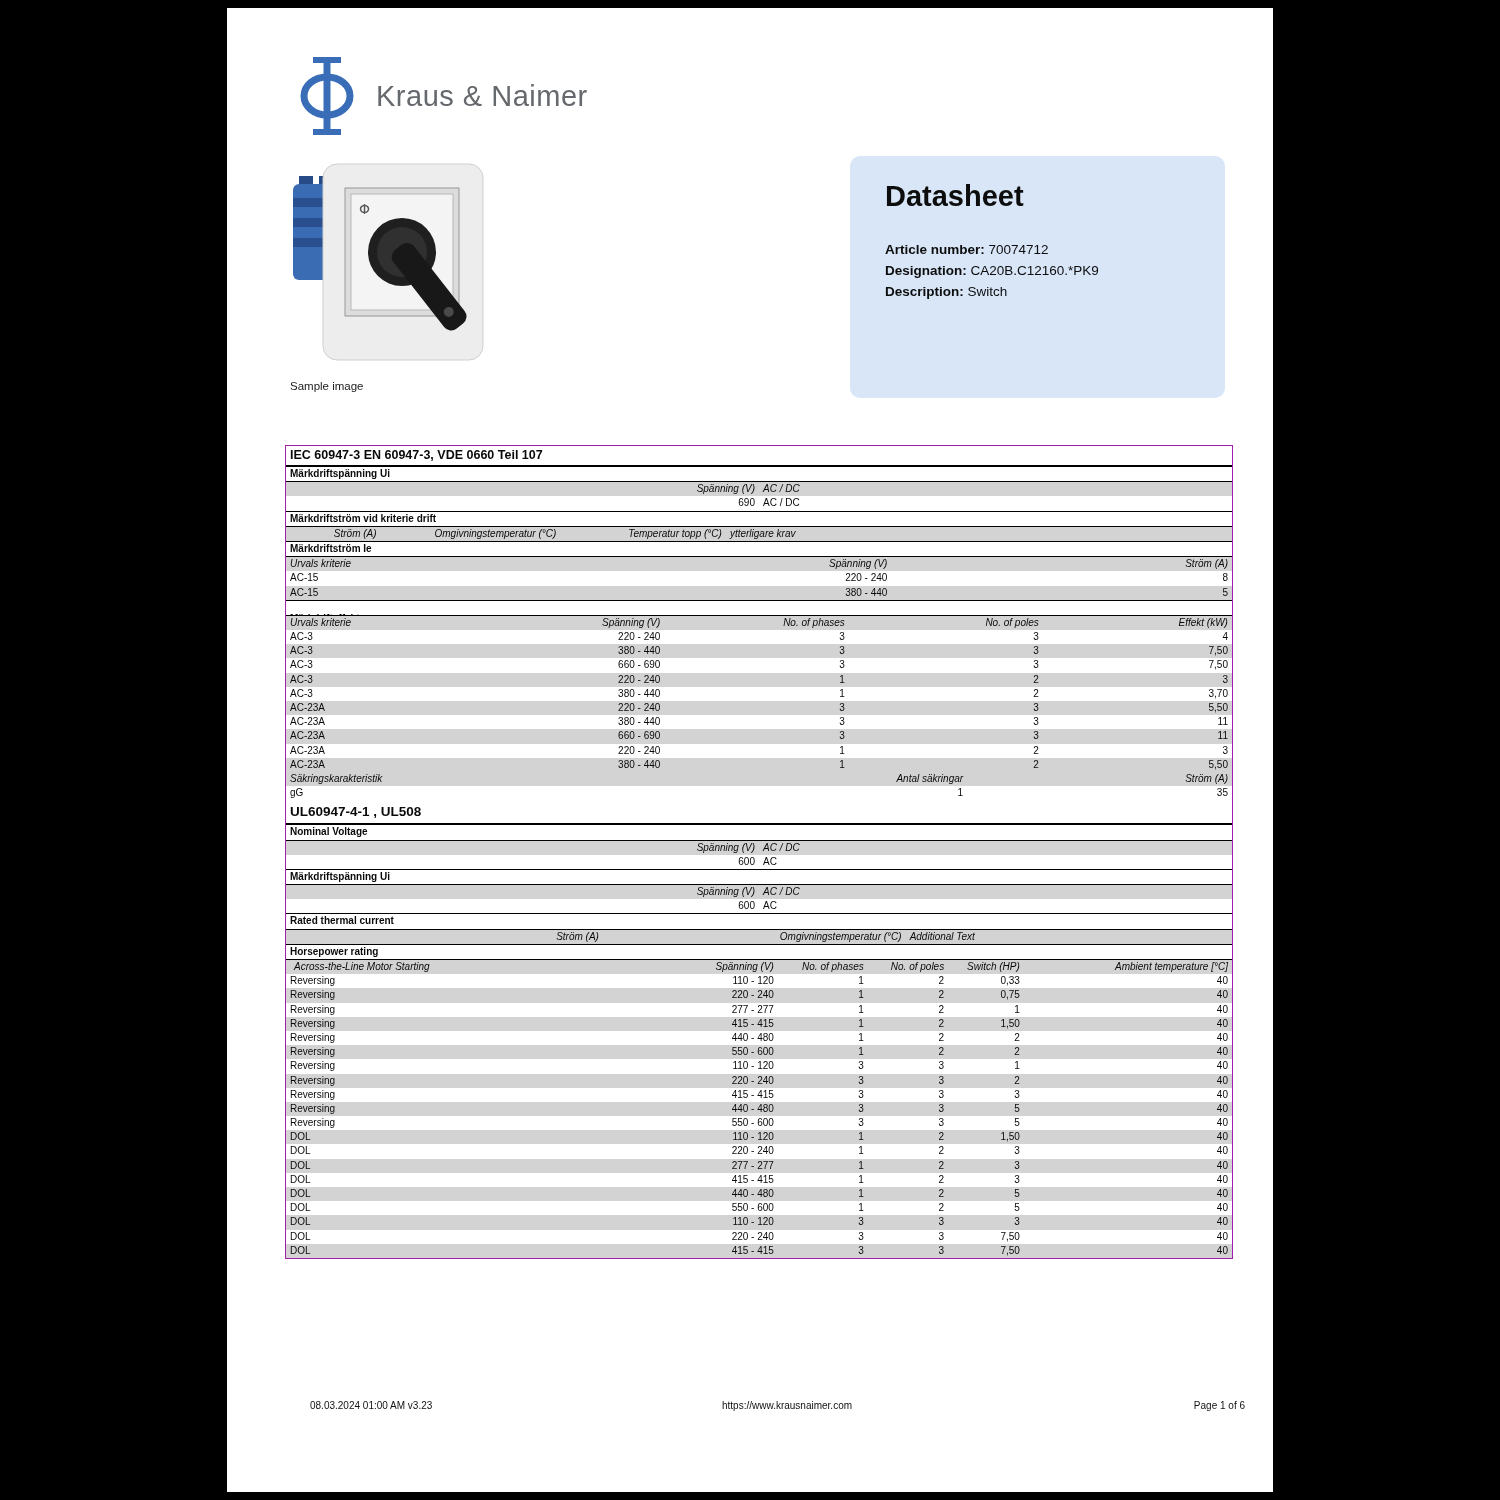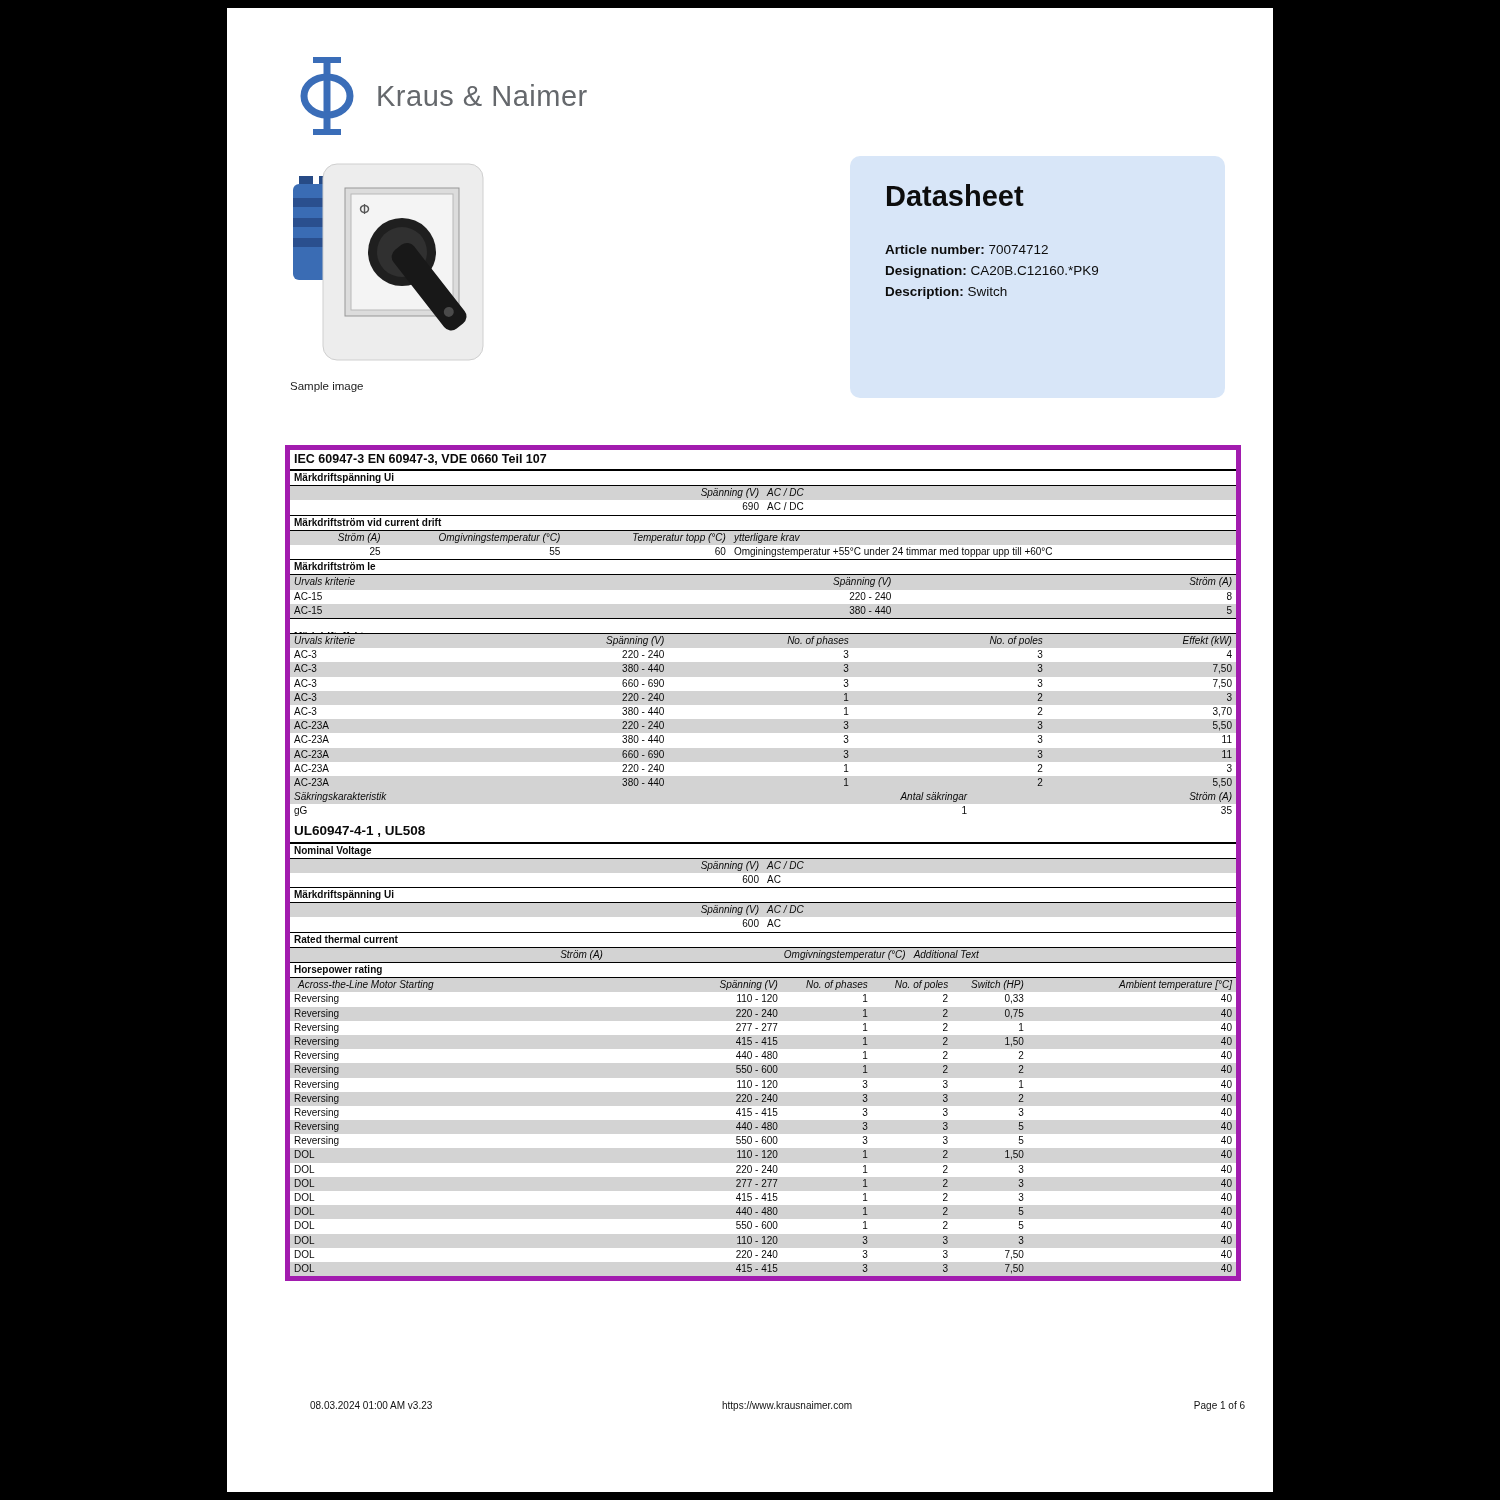--- a/index.html
+++ b/index.html
@@ -17,21 +17,21 @@
 
   
   .ds-panel{position:absolute;left:623px;top:148px;width:375px;height:242px;
             background:var(--panel-bg,#d8e6f8);border-radius:10px;box-sizing:border-box;
             padding:24px 20px 0 35px;color:#0d0d0d;}
   .ds-panel h1{margin:0 0 26px 0;font-size:29px;font-weight:bold;}
   .ds-field{font-size:13.5px;line-height:21px;}
   .ds-field b{font-weight:bold;}
 
   
-  .spec{position:absolute;left:58px;top:437px;width:946px;border:5px solid #a21caf;
+  .spec{position:absolute;left:58px;top:437px;width:946px;border:1px solid #a21caf;
         color:#0a0a0a;}
   .trow{display:flex;align-items:center;height:14.2px;line-height:14.2px;font-size:10px;
         overflow:hidden;}
   .trow.title{height:19px;line-height:19px;font-weight:bold;font-size:12.5px;
         border-bottom:1px solid #000;}
   .trow.title.big{height:23px;line-height:23px;font-size:13.5px;}
   .trow.sub{font-weight:bold;border-top:1px solid #000;border-bottom:1px solid #000;}
   .trow.head{background:var(--row-gray,#d3d3d3);font-style:italic;}
   .trow.shade{background:var(--row-gray,#d3d3d3);}
   .cell{box-sizing:border-box;padding:0 4px;white-space:nowrap;overflow:hidden;}
@@ -107,33 +107,27 @@
         </div>
         <div class="trow head">
           <div class="cell r" style="width: 50%;">Spänning (V)</div>
           <div class="cell l" style="width: 50%;">AC / DC</div>
         </div>
         <div class="trow data">
           <div class="cell r" style="width: 50%;">690</div>
           <div class="cell l" style="width: 50%;">AC / DC</div>
         </div>
         <div class="trow sub">
-          <div class="cell l" style="width: 100%;">Märkdriftström vid current drift</div>
+          <div class="cell l" style="width: 100%;">Märkdriftström vid kriterie drift</div>
         </div>
         <div class="trow head">
           <div class="cell r" style="width: 10%;">Ström (A)</div>
           <div class="cell r" style="width: 19%;">Omgivningstemperatur (°C)</div>
           <div class="cell r" style="width: 17.5%;">Temperatur topp (°C)</div>
           <div class="cell l" style="width: 53.5%;">ytterligare krav</div>
-        </div>
-        <div class="trow data">
-          <div class="cell r" style="width: 10%;">25</div>
-          <div class="cell r" style="width: 19%;">55</div>
-          <div class="cell r" style="width: 17.5%;">60</div>
-          <div class="cell l" style="width: 53.5%;">Omginingstemperatur +55°C under 24 timmar med toppar upp till +60°C</div>
         </div>
         <div class="trow sub">
           <div class="cell l" style="width: 100%;">Märkdriftström Ie</div>
         </div>
         <div class="trow head">
           <div class="cell l" style="width: 20%;">Urvals kriterie</div>
           <div class="cell r" style="width: 44%;">Spänning (V)</div>
           <div class="cell r" style="width: 36%;">Ström (A)</div>
         </div>
         <div class="trow data">

